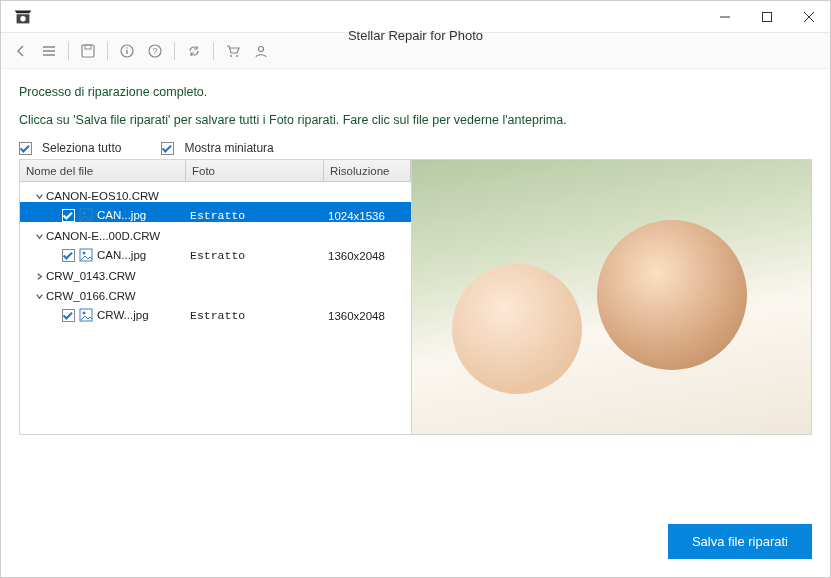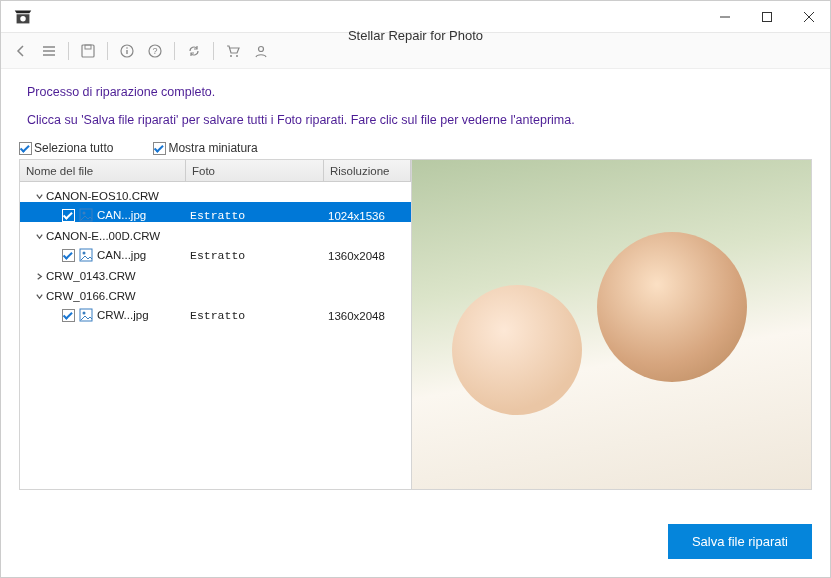--- a/index.html
+++ b/index.html
@@ -43,34 +43,34 @@
       cursor: pointer;
       border-radius: 3px;
     }
     .sep { width: 1px; height: 18px; background: #d0d0d0; margin: 0 5px; }
     .content {
       padding: 10px 18px 0 18px;
       flex: 1;
       display: flex;
       flex-direction: column;
     }
-    .status-line { font-size: 12.5px; margin: 6px 0 8px 8px; color: #4c1d95; }
+    .status-line { font-size: 12.5px; margin: 6px 0 8px 0; color: #14532d; }
     .checkbar { display: flex; gap: 40px; margin-top: 6px; }
-    .chk { display: flex; align-items: center; gap: 2px; cursor: pointer; }
+    .chk { display: flex; align-items: center; gap: 10px; cursor: pointer; }
     .cbx {
       width: 13px; height: 13px; border: 1px solid #888; display: flex; align-items: center; justify-content: center; background: #fff;
     }
     .cbx.checked::after {
       content: "";
       width: 7px; height: 3px; border-left: 2px solid #1976d2; border-bottom: 2px solid #1976d2; transform: rotate(-45deg) translate(0,-1px);
     }
     .cbx.checked-white::after {
       border-color: #fff;
     }
-    .main-row { display: flex; border: 1px solid #d4d4d4; margin-top: 4px; height: 331px; }
+    .main-row { display: flex; border: 1px solid #d4d4d4; margin-top: 4px; height: 276px; }
     .tree-panel { width: 392px; border-right: 1px solid #d4d4d4; display: flex; flex-direction: column; }
     .thead {
       display: flex;
       background: linear-gradient(#f4f4f4,#e9e9e9);
       border-bottom: 1px solid #cdcdcd;
       height: 22px;
       align-items: center;
       font-size: 11.5px;
       color: #444;
     }

